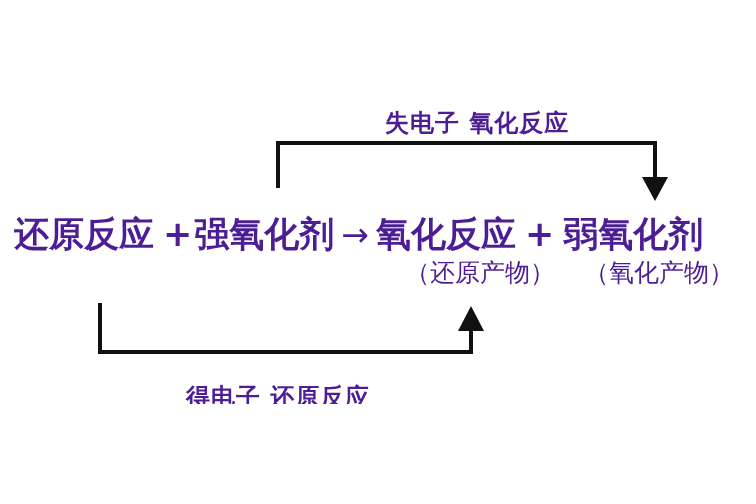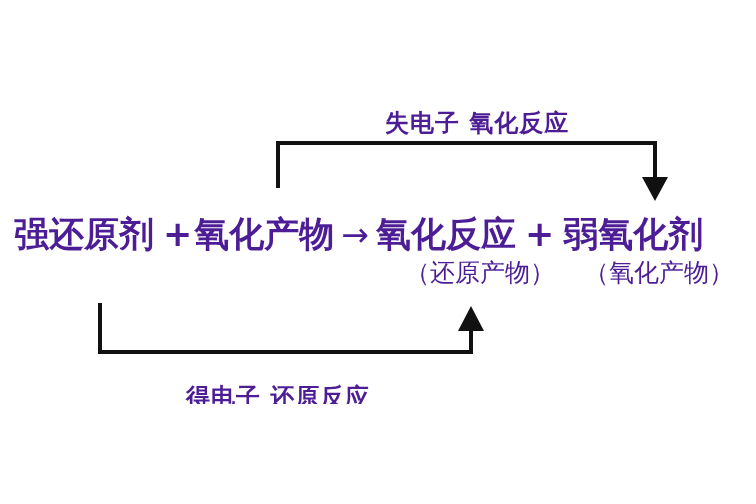--- a/index.html
+++ b/index.html
@@ -109,21 +109,21 @@
 
     <g>
       <path d="M 100 303 L 100 352 L 471 352 L 471 330" fill="none" stroke="#111111" stroke-width="4" stroke-linecap="butt" stroke-linejoin="miter"></path>
       <polygon points="458,331 484,331 471,306" fill="#111111"></polygon>
     </g>
   </svg>
 
   <div class="path-caption" id="caption-top">失电子 氧化反应</div>
 
   <div class="equation-block">
-    <div class="equation-line"><span class="eq-term">强还原剂</span><span class="eq-sp"></span><span class="eq-op">+</span><span class="eq-term">氧化产物</span><span class="eq-arrow">→</span><span class="eq-term">氧化反应</span><span class="eq-sp"></span><span class="eq-op">+</span><span class="eq-sp"></span><span class="eq-term">弱氧化剂</span></div>
+    <div class="equation-line"><span class="eq-term">还原反应</span><span class="eq-sp"></span><span class="eq-op">+</span><span class="eq-term">强氧化剂</span><span class="eq-arrow">→</span><span class="eq-term">氧化反应</span><span class="eq-sp"></span><span class="eq-op">+</span><span class="eq-sp"></span><span class="eq-term">弱氧化剂</span></div>
   </div>
 
   <div class="product-line">
     <div class="product-note" id="note-reduction">（还原产物）</div>
     <div class="product-note" id="note-oxidation">（氧化产物）</div>
   </div>
 
   <div class="path-caption" id="caption-bottom">得电子 还原反应</div>
 
 </div>

